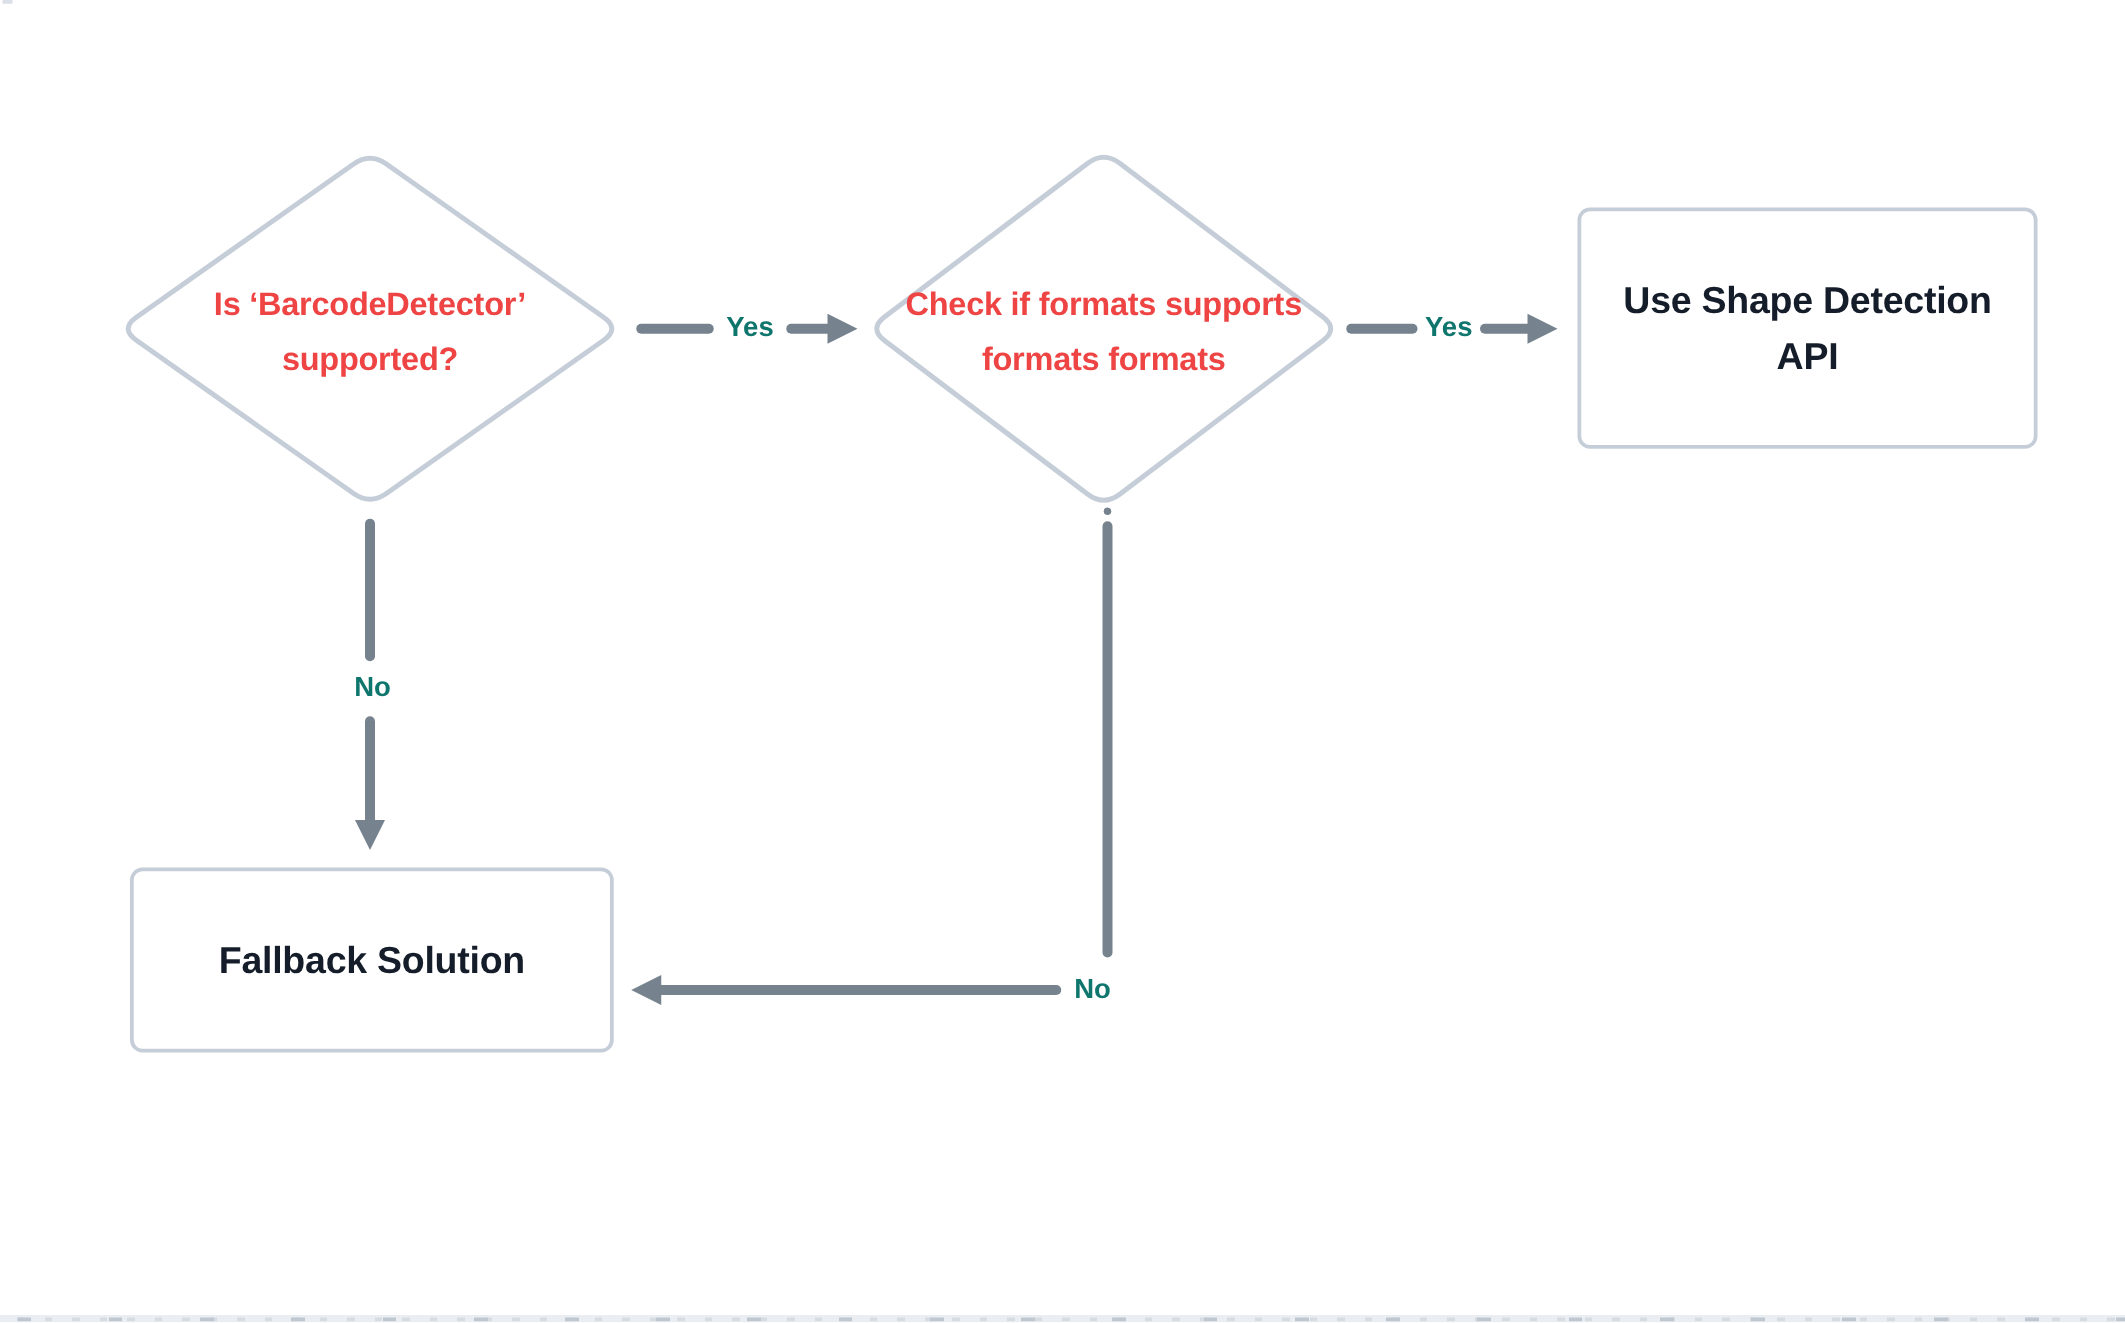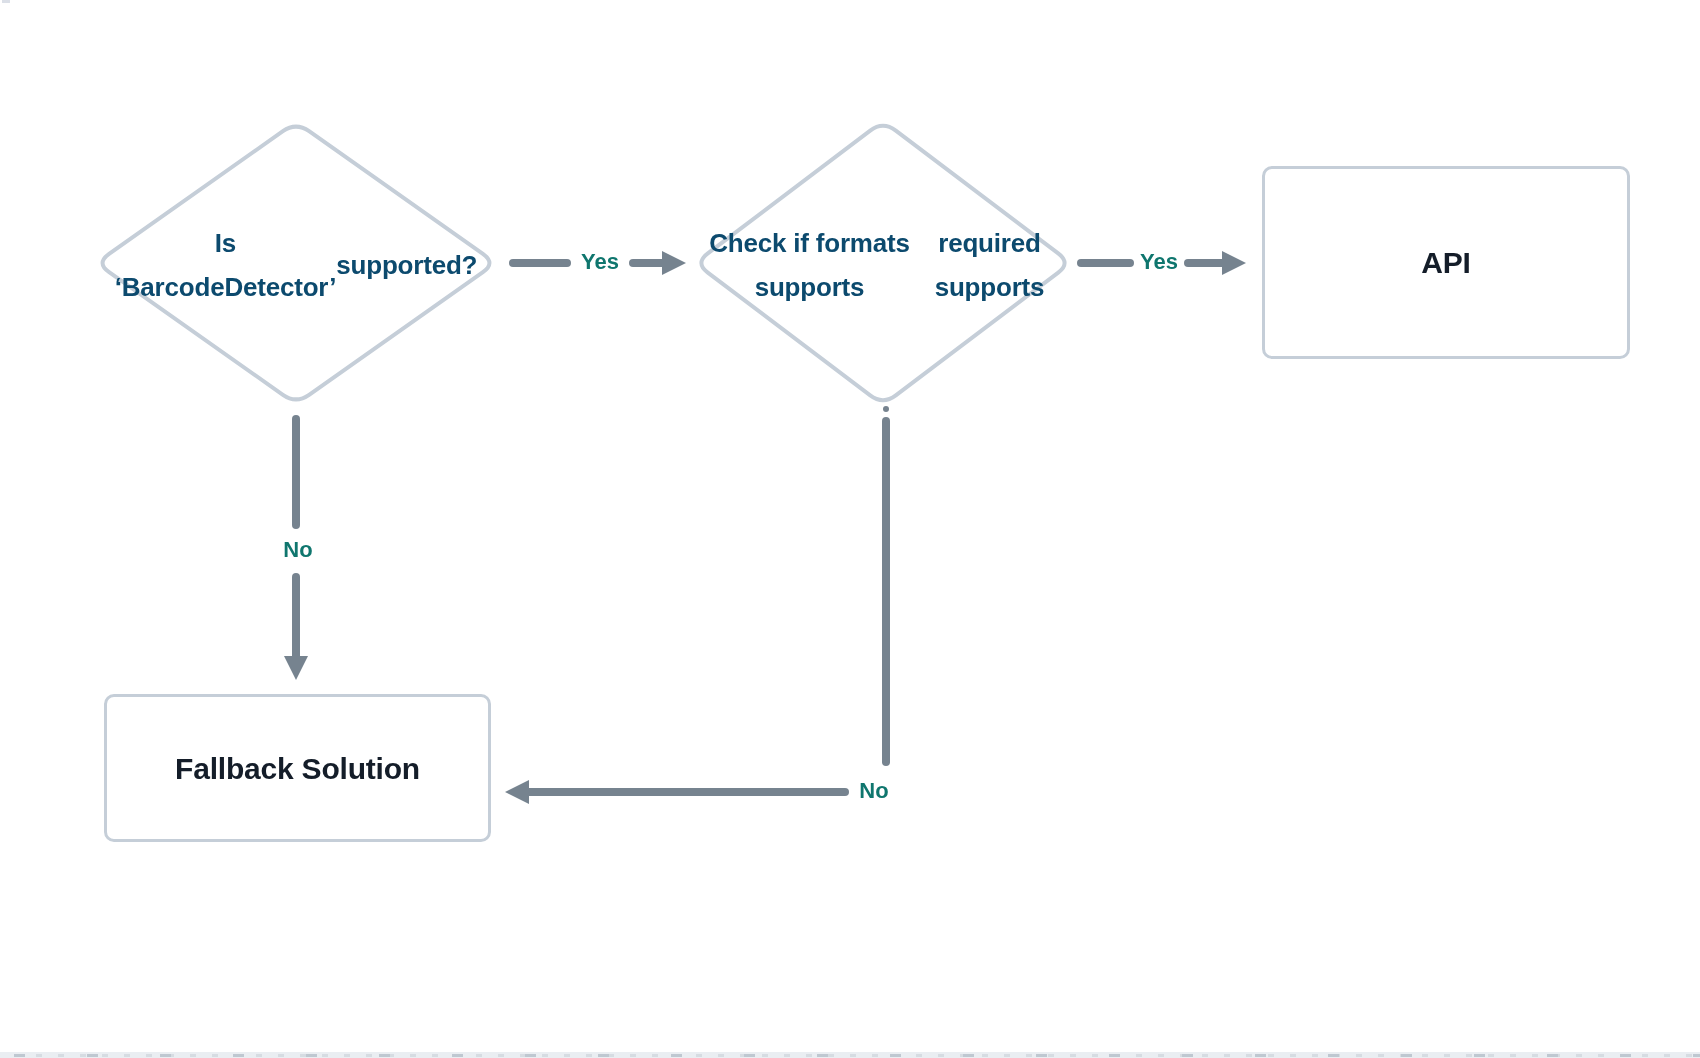--- a/index.html
+++ b/index.html
@@ -26,25 +26,25 @@
     stroke-width: 8;
     stroke-linecap: round;
     fill: none;
   }
   .arrowhead { fill: #76838f; stroke: none; }
   .conn-dot { fill: #76838f; stroke: none; }
 
   .node-label {
     position: absolute;
     display: flex;
-    flex-direction: row;
+    flex-direction: column;
     align-items: center;
     justify-content: center;
     text-align: center;
-    color: #0c4a6e;
+    color: #ef4444;
     font-weight: 700;
     letter-spacing: -0.2px;
   }
   .diamond-label { font-size: 26px; line-height: 44px; }
   .d1 { left: 116px; top: 221px; width: 360px; height: 88px; }
   .d2 { left: 703px; top: 221px; width: 360px; height: 88px; }
 
   .box {
     position: absolute;
     box-sizing: border-box;
@@ -140,24 +140,25 @@
     </g>
   </svg>
 
   <div class="node-label diamond-label d1">
     <span>Is ‘BarcodeDetector’</span>
     <span>supported?</span>
   </div>
 
   <div class="node-label diamond-label d2">
     <span>Check if formats supports</span>
-    <span>required supports</span>
+    <span>formats formats</span>
   </div>
 
   <div class="box box-shape-api">
+    <span>Use Shape Detection</span>
     <span>API</span>
   </div>
 
   <div class="box box-fallback">
     <span>Fallback Solution</span>
   </div>
 
   <div class="edge-label yes1">Yes</div>
   <div class="edge-label yes2">Yes</div>
   <div class="edge-label no1">No</div>

